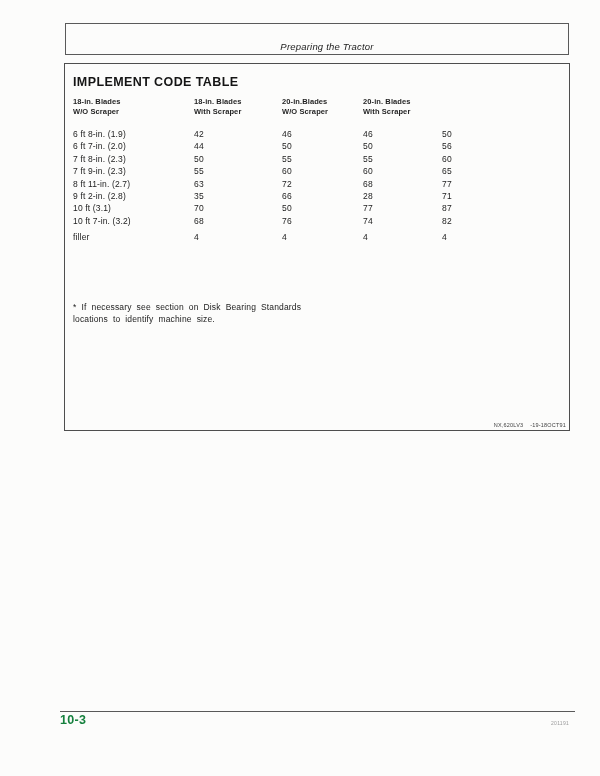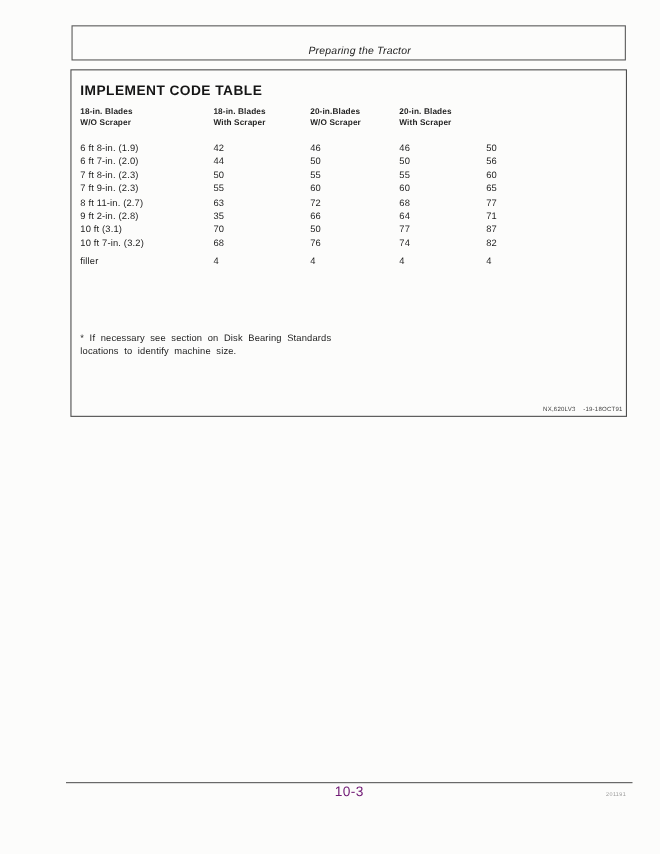--- a/index.html
+++ b/index.html
@@ -16,21 +16,21 @@
     width: 504px; height: 32px;
     border: 1px solid #5a5a5a;
     display: flex; justify-content: center; align-items: flex-end; padding-left: 20px;
   }
   .running-header-title {
     font-style: italic; font-size: 9.5px; letter-spacing: 0.2px;
     padding-bottom: 2px; color: #222;
   }
   .main-box {
     position: absolute; left: 64px; top: 63px;
-    width: 506px; height: 316px;
+    width: 506px; height: 368px;
     border: 1px solid #4e4e4e;
   }
   .box-title {
     position: absolute; top: 11px; left: 8px;
     font-weight: bold; font-size: 12.5px; letter-spacing: 0.4px;
     color: #151515;
   }
   .col-grid {
     display: grid;
     grid-template-columns: 121px 88px 81px 79px auto;
@@ -67,23 +67,23 @@
     font-size: 5.5px; color: #3f3f3f; letter-spacing: 0.2px;
     white-space: pre;
   }
   .footer-rule {
     position: absolute; left: 60px; top: 711px;
     width: 515px; height: 0;
     border-top: 1.5px solid #595959;
   }
   .page-number {
     position: absolute; top: 713px; left: 60px; width: 515px;
-    text-align: center;
-    font-weight: normal; font-size: 12.5px; letter-spacing: 0.3px;
-    color: #701a75;
+    text-align: left;
+    font-weight: bold; font-size: 12.5px; letter-spacing: 0.3px;
+    color: #15803d;
   }
   .print-code {
     position: absolute; top: 720px; left: 551px;
     font-size: 5px; color: #9a9a9a; letter-spacing: 0.3px;
   }
   .num { white-space: pre; }
 </style>
 </head>
 <body>
 
@@ -147,21 +147,21 @@
       <div>8 ft 11-in. (2.7)</div>
       <div class="num">63</div>
       <div class="num">72</div>
       <div class="num">68</div>
       <div class="num">77</div>
     </div>
     <div class="col-grid">
       <div>9 ft 2-in. (2.8)</div>
       <div class="num">35</div>
       <div class="num">66</div>
-      <div class="num">64</div>
+      <div class="num">28</div>
       <div class="num">71</div>
     </div>
     <div class="col-grid">
       <div>10 ft (3.1)</div>
       <div class="num">70</div>
       <div class="num">50</div>
       <div class="num">77</div>
       <div class="num">87</div>
     </div>
     <div class="col-grid">

